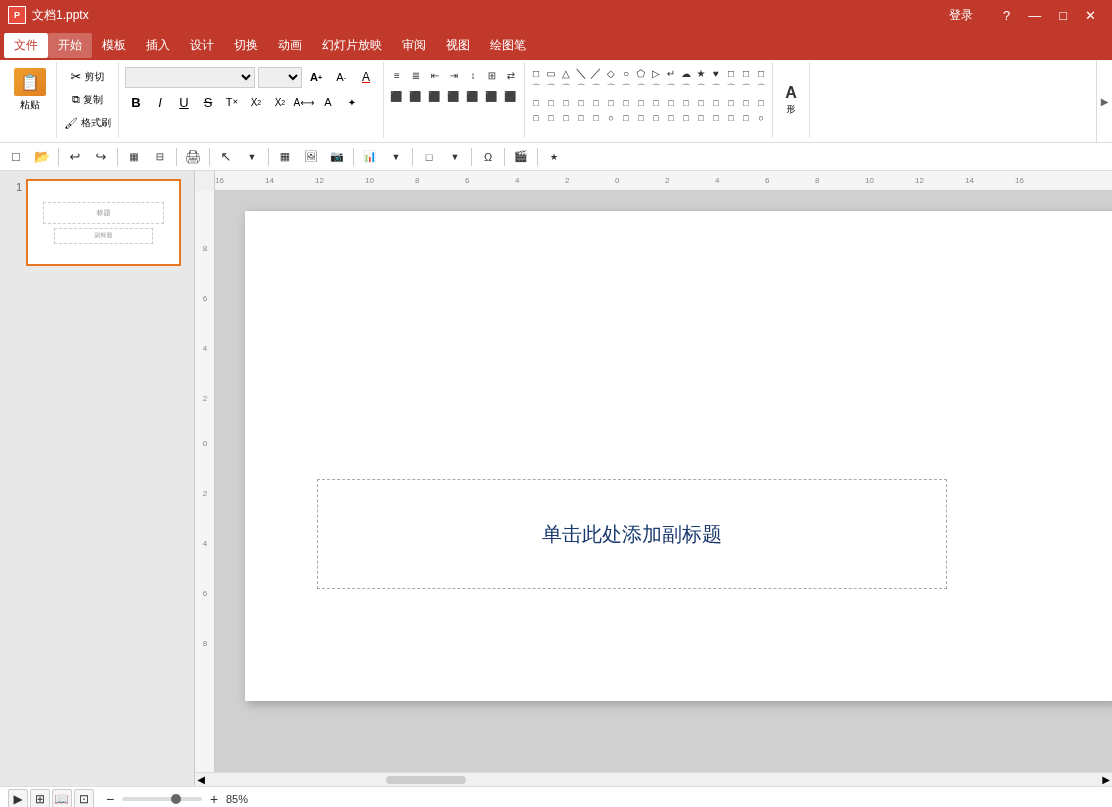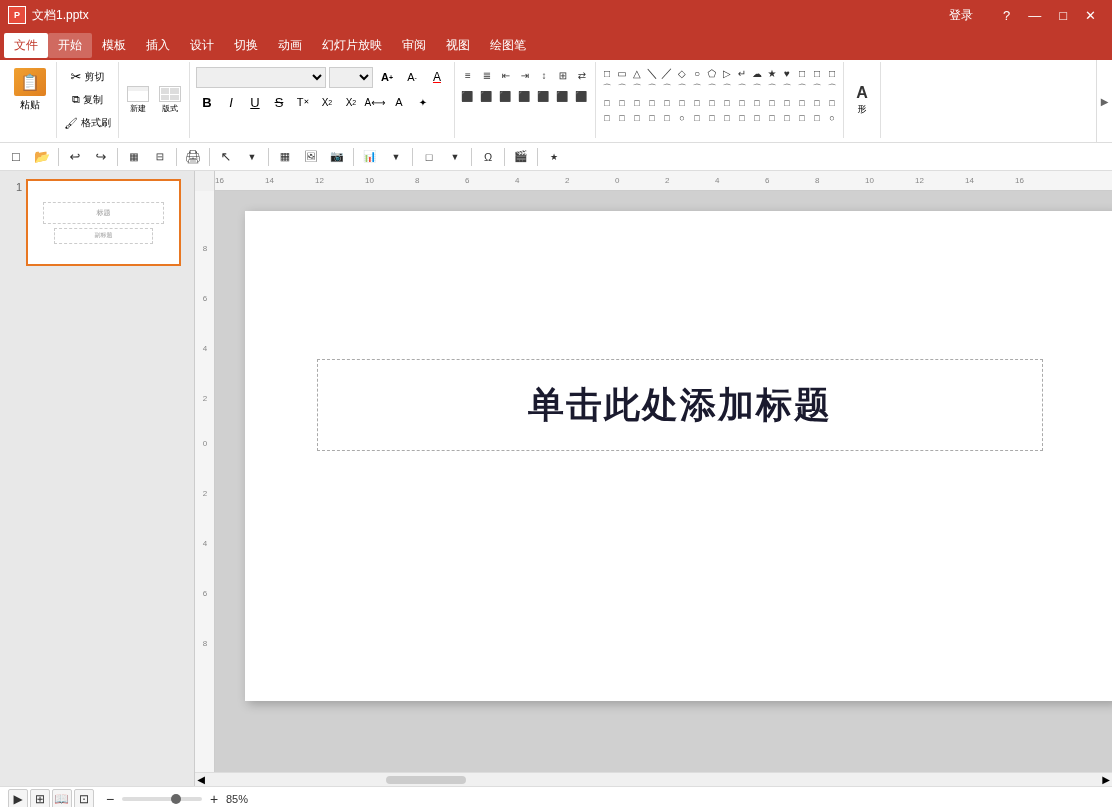--- a/index.html
+++ b/index.html
@@ -319,39 +319,20 @@
       <div class="ribbon-btn" style="flex-direction:row;gap:3px;min-height:18px;padding:1px 3px;">
         <span style="font-size:11px;">⧉</span>
         <span style="font-size:10px;">复制</span>
       </div>
       <div class="ribbon-btn" style="flex-direction:row;gap:3px;min-height:18px;padding:1px 3px;">
         <span style="font-size:11px;">🖌</span>
         <span style="font-size:10px;">格式刷</span>
       </div>
     </div>
 
-    <div style="display:flex;flex-direction:column;padding:4px 4px;border-right:1px solid #e0e0e0;gap:2px;justify-content:center;">
-      <div style="display:flex;gap:2px;">
-        <div class="ribbon-btn" style="flex-direction:column;font-size:9px;min-width:26px;">
-          <div style="width:22px;height:16px;background:#fff;border:1px solid #ccc;position:relative;">
-            <div style="width:100%;height:4px;background:#f0f0f0;"></div>
-          </div>
-          <span style="font-size:8px;">新建</span>
-        </div>
-        <div class="ribbon-btn" style="flex-direction:column;font-size:9px;min-width:26px;">
-          <div style="width:22px;height:16px;background:#fff;border:1px solid #ccc;display:grid;grid-template-columns:1fr 1fr;grid-template-rows:1fr 1fr;gap:1px;padding:1px;">
-            <div style="background:#ddd;"></div>
-              <div style="background:#ddd;"></div>
-            <div style="background:#ddd;"></div>
-              <div style="background:#ddd;"></div>
-          </div>
-          <span style="font-size:8px;">版式</span>
-        </div>
-      </div>
-    </div>
 
     <div style="display:flex;flex-direction:column;padding:4px 6px;border-right:1px solid #e0e0e0;gap:3px;min-width:200px;">
       <div style="display:flex;gap:3px;align-items:center;">
         <select class="font-select" style="width:130px;height:21px;font-size:11px;border:1px solid #ccc;"></select>
         <select class="font-size-select" style="width:44px;height:21px;font-size:11px;border:1px solid #ccc;"></select>
         <button class="font-btn" style="font-size:11px;font-weight:bold;">A<span style="font-size:7px;vertical-align:super;">+</span></button>
         <button class="font-btn" style="font-size:11px;">A<span style="font-size:7px;vertical-align:sub;">-</span></button>
         <button class="font-btn" style="font-size:12px;text-decoration:underline;text-decoration-color:red;">A</button>
       </div>
       <div style="display:flex;gap:2px;align-items:center;">
@@ -571,24 +552,24 @@
           <text x="10" y="305" font-size="8" fill="#888" text-anchor="middle">2</text>
           <text x="10" y="355" font-size="8" fill="#888" text-anchor="middle">4</text>
           <text x="10" y="405" font-size="8" fill="#888" text-anchor="middle">6</text>
           <text x="10" y="455" font-size="8" fill="#888" text-anchor="middle">8</text>
         </svg>
       </div>
 
       <div style="flex:1;display:flex;justify-content:center;align-items:flex-start;padding:20px 30px;background:#d0d0d0;">
         <div id="slide-canvas" style="width:870px;min-height:490px;background:white;box-shadow:3px 3px 10px rgba(0,0,0,0.25);position:relative;">
 
-          <div class="title-placeholder" style="position:absolute;left:72px;top:148px;width:726px;height:92px;border:1px dashed #aaa;display:flex;align-items:center;justify-content:center;">
-            <span class="title-placeholder-text">单击此处添加标题</span>
+
+          <div class="subtitle-placeholder" style="position:absolute;left:72px;top:268px;width:630px;height:110px;border:1px dashed #aaa;display:flex;align-items:center;justify-content:center;">
+            <span class="subtitle-placeholder-text">单击此处添加副标题</span>
           </div>
-
 
         </div>
       </div>
 
     </div>
 
     <div style="height:14px;background:#f0f0f0;display:flex;align-items:center;border-top:1px solid #ddd;">
       <div style="width:12px;height:12px;display:flex;align-items:center;justify-content:center;font-size:10px;cursor:pointer;">◀</div>
       <div style="flex:1;height:10px;background:#f0f0f0;position:relative;">
         <div style="width:80px;height:8px;background:#ccc;border-radius:4px;position:absolute;left:20%;top:1px;"></div>

